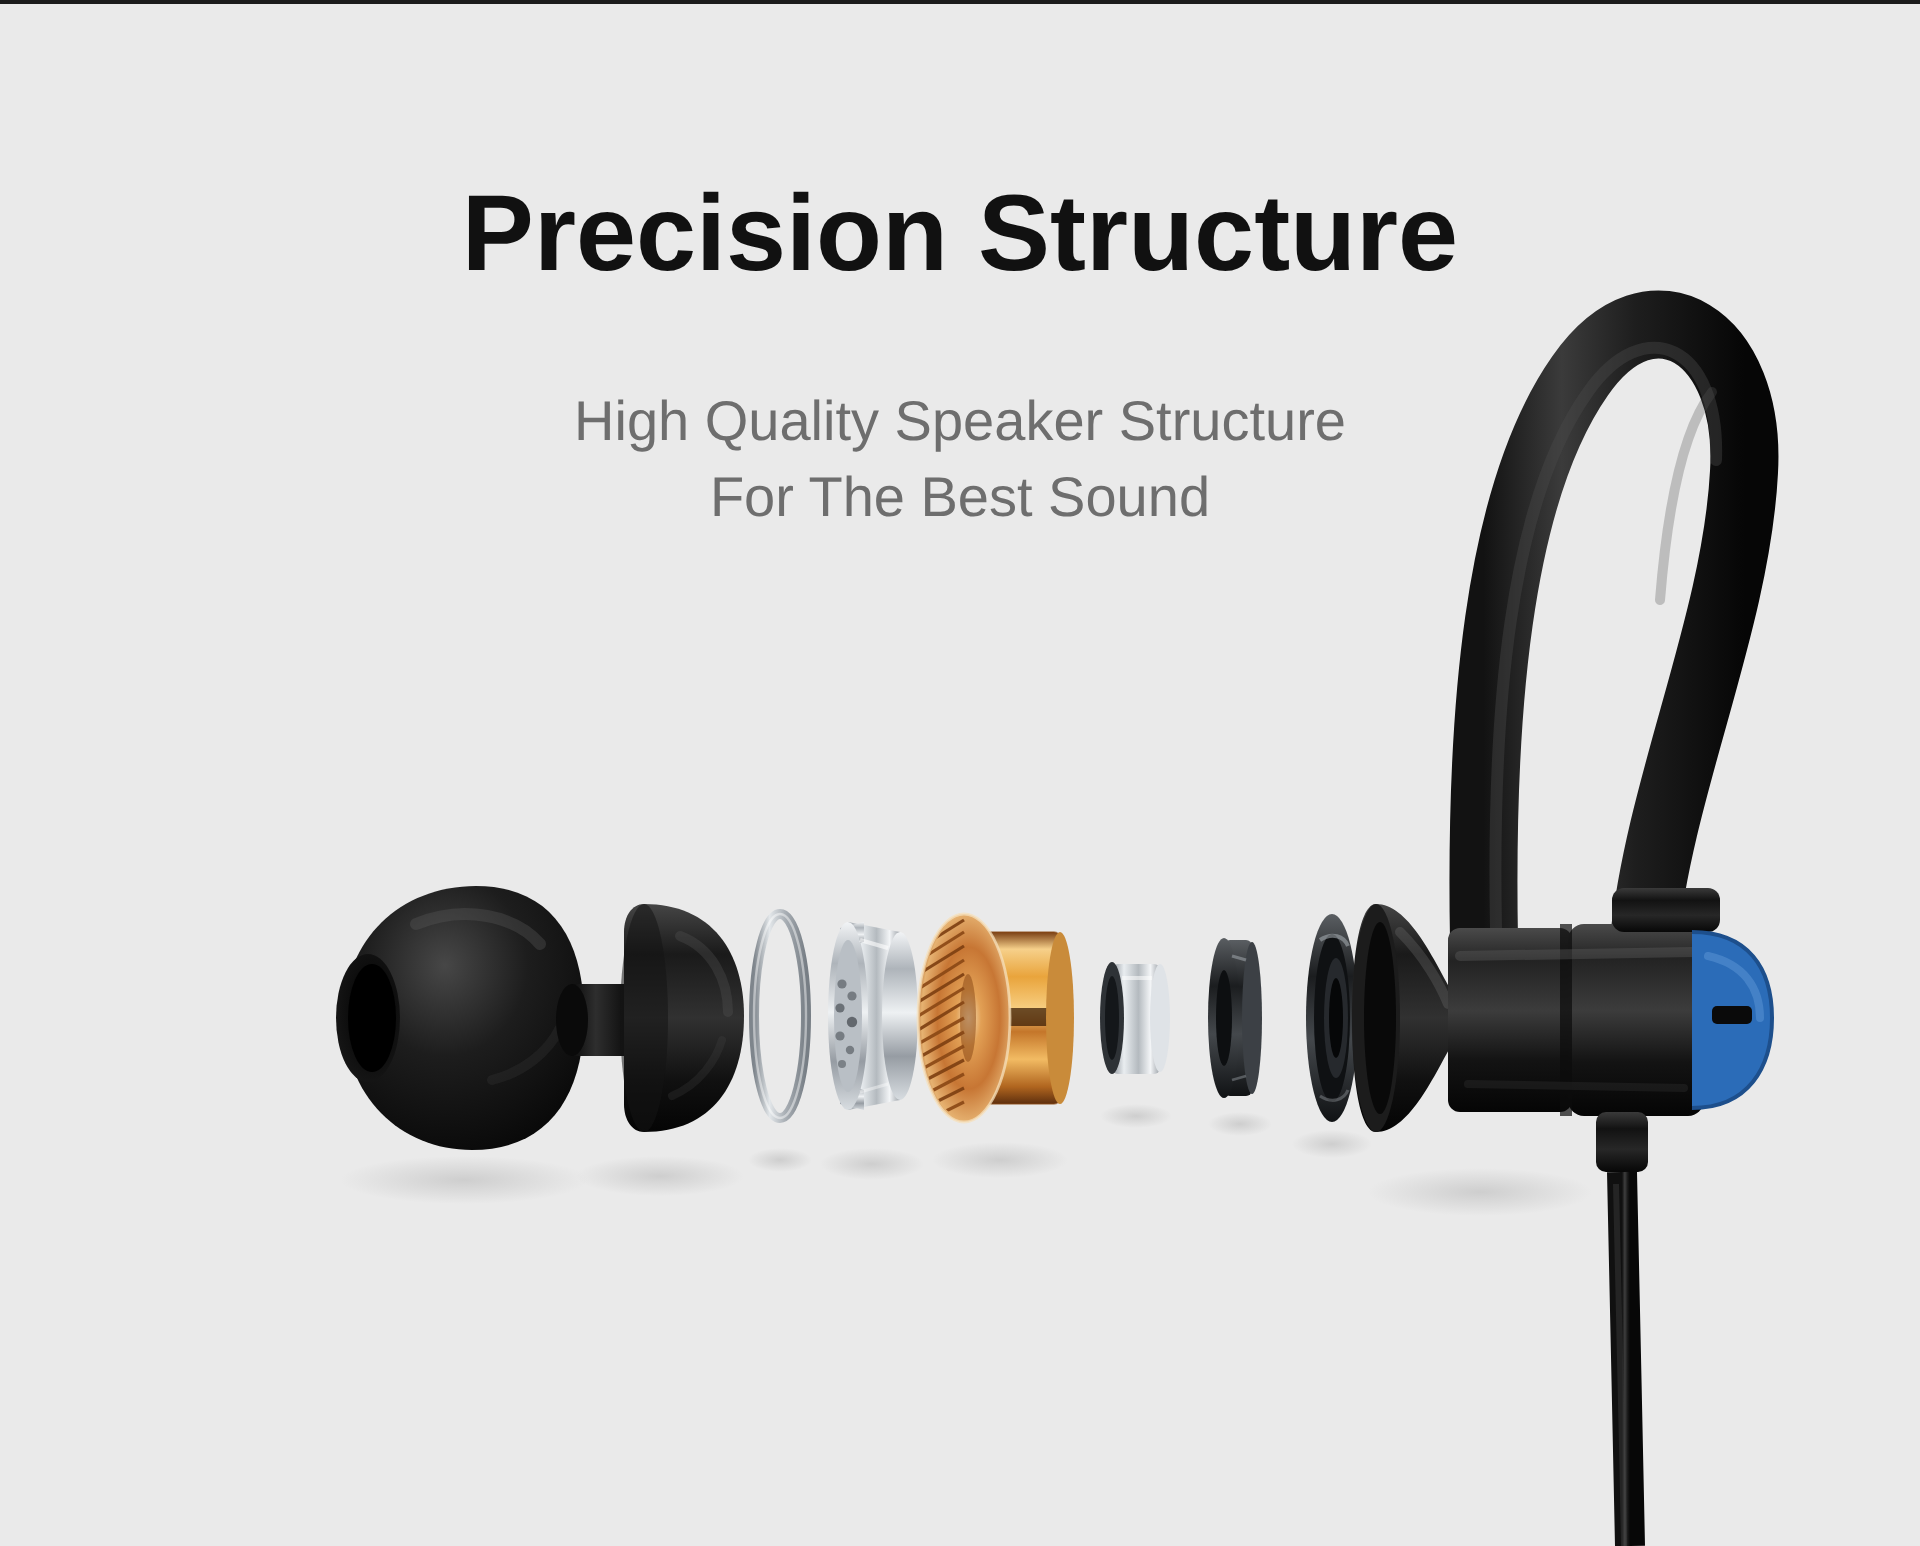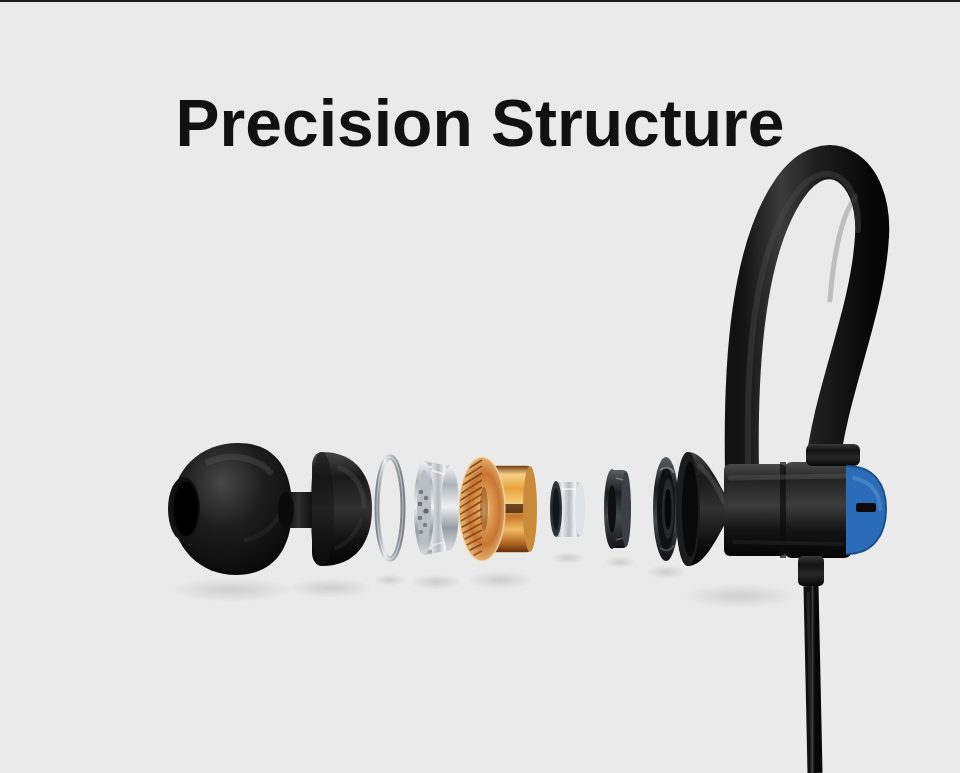--- a/index.html
+++ b/index.html
@@ -27,21 +27,21 @@
     width: 960px;
     height: 2px;
     background: #1c1c1c;
   }
   #headline {
     position: absolute;
     left: 0;
     top: 58px;
     width: 960px;
     text-align: center;
-    font-size: 66px;
+    font-size: 54px;
     line-height: 1;
     font-weight: bold;
     color: #111111;
     letter-spacing: 0px;
     white-space: nowrap;
     font-family: "Liberation Sans", sans-serif;
     margin-top: 32px;
   }
   #subhead {
     position: absolute;
@@ -69,20 +69,24 @@
 </style>
 </head>
 <body>
 
 <div id="stage">
 
   <div class="top-rule"></div>
 
   <h1 id="headline">Precision Structure</h1>
 
+  <div id="subhead">
+    <span class="sub-line">High Quality Speaker Structure</span>
+    <span class="sub-line">For The Best Sound</span>
+  </div>
 
   <svg id="product" viewBox="0 0 960 773">
     <defs>
 
       <linearGradient id="gBlackV" x1="0" y1="0" x2="0" y2="1">
         <stop offset="0" stop-color="#3a3a3a"></stop>
         <stop offset="0.28" stop-color="#121212"></stop>
         <stop offset="0.62" stop-color="#272727"></stop>
         <stop offset="1" stop-color="#070707"></stop>
       </linearGradient>

